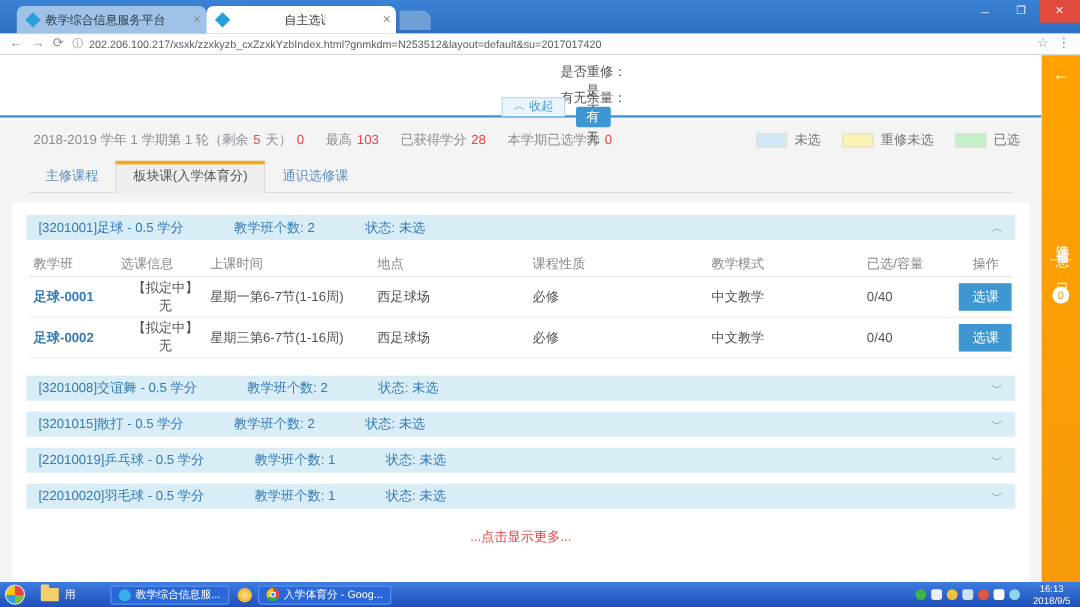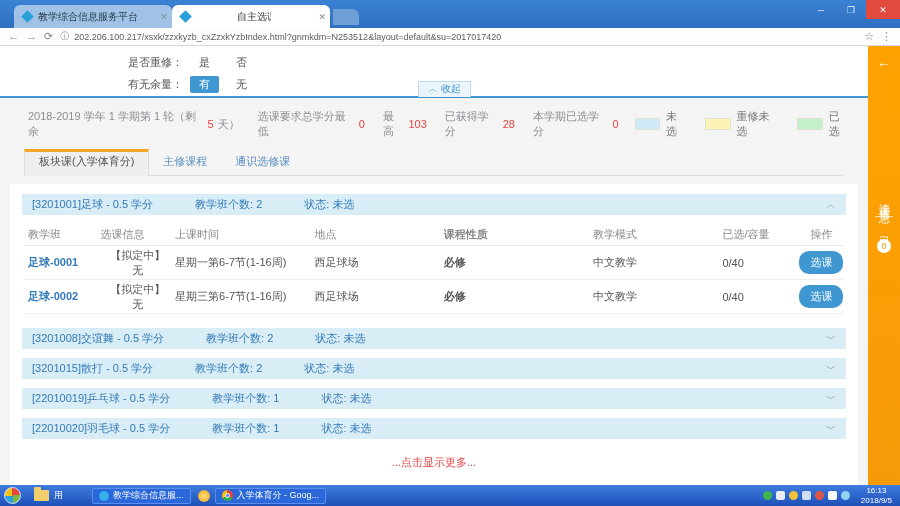--- a/index.html
+++ b/index.html
@@ -23,21 +23,21 @@
   .addrbar { height:18px; background:#fdfdfd; border-bottom:1px solid #d8d8d8; display:flex; align-items:center; gap:7px; padding:0 8px; flex-shrink:0; }
   .navico { color:#8a8f94; font-size:11px; line-height:1; }
   .urlbox { flex:1; display:flex; align-items:center; gap:5px; height:14px; color:#5a5f64; font-size:9px; overflow:hidden; white-space:nowrap; }
   .urlbox .info-ico { color:#8a8f94; font-size:9px; }
 
   
   .viewport { height:439px; display:flex; background:#fff; flex-shrink:0; position:relative; }
   .page { width:868px; display:flex; flex-direction:column; overflow:hidden; }
 
   .filter-panel { background:#fff; height:52px; border-bottom:2px solid #3e97d1; position:relative; padding:6px 0 0 128px; }
-  .f-row { display:flex; align-items:center; height:20px; margin-bottom:2px; color:#555; }
+  .f-row { display:flex; align-items:center; height:20px; margin-bottom:2px; color:#555;flex-direction:column; }
   .f-label { width:62px; color:#555; }
   .f-opt { padding:1px 9px; margin-right:8px; color:#555; border-radius:2px; cursor:pointer; }
   .f-opt.sel { background:#3e97d1; color:#fff; }
   .collapse-btn { position:absolute; left:418px; bottom:-1px; background:#eaf4fb; border:1px solid #bed9ec; border-bottom:none; color:#3e97d1; font-size:10px; padding:0 9px 1px; display:flex; gap:3px; align-items:center; cursor:pointer; }
 
   .content-bg { flex:1; background:#f4f4f4; display:flex; flex-direction:column; }
 
   .info-bar { display:flex; align-items:center; padding:11px 10px 8px 28px; color:#8a8f94; gap:4px; }
   .red { color:#e64545; }
   .info-sp { margin-left:14px; }
@@ -53,25 +53,25 @@
   .sec { height:21px; background:#d9edf7; color:#337ab7; display:flex; align-items:center; padding:0 10px; margin-bottom:9px; cursor:pointer; }
   .sec .s-count { margin-left:42px; }
   .sec .s-status { margin-left:42px; }
   .sec .chev { margin-left:auto; color:#7a8a99; font-size:10px; }
 
   .ctable { margin:2px 2px 14px; }
   .trow { display:flex; align-items:center; }
   .thead { height:22px; color:#888; border-bottom:1px solid #e8e8e8; }
   .tbody-row { min-height:34px; border-bottom:1px solid #efefef; color:#555; }
   .c0{width:78px;padding-left:4px;} .c1{width:76px;text-align:center;} .c2{width:142px;} .c3{width:132px;}
-  .c4{width:152px;font-weight:bold;} .c5{width:132px;} .c6{width:78px;} .c7{width:46px;text-align:center;}
+  .c4{width:152px;} .c5{width:132px;} .c6{width:78px;} .c7{width:46px;text-align:center;}
   .thead .c1{text-align:left;}
   .link { color:#337ab7; cursor:pointer;font-weight:bold; }
   .teach { line-height:1.3; }
-  .sel-btn { background:#3e97d1; color:#fff; border:none; padding:4px 11px; border-radius:10px; font-size:11px; cursor:pointer; }
+  .sel-btn { background:#3e97d1; color:#fff; border:none; padding:4px 11px; border-radius:0; font-size:11px; cursor:pointer; }
 
   .more { text-align:center; color:#e64545; margin:16px 0 4px; cursor:pointer; }
 
   
   .drawer { width:32px; background:linear-gradient(#ffa200,#f79a0a); display:flex; flex-direction:column; align-items:center; color:#fff; flex-shrink:0; }
   .d-arrow { margin-top:8px; font-size:14px; font-weight:bold; cursor:pointer; }
   .vtext { writing-mode:vertical-rl; text-orientation:upright; letter-spacing:3px; font-size:11px; cursor:pointer; }
   .d-info { margin-top:124px; }
   .d-div { width:18px; border-top:1px solid rgba(255,255,255,.7); margin:10px 0; }
   .d-badge { width:14px; height:14px; border-radius:50%; background:#fff; color:#f79a0a; font-size:9px; display:flex; align-items:center; justify-content:center; margin-top:6px; }
@@ -147,41 +147,40 @@
           <span>收起</span>
         </div>
       </div>
 
       <div class="content-bg">
 
         <div class="info-bar">
           <span>2018-2019 学年 1 学期第 1 轮（剩余</span>
           <span class="red">5</span>
           <span>天）</span>
-          <span class="info-sp">选课要求总学分最低</span>
           <span class="red">0</span>
           <span class="info-sp">最高</span>
           <span class="red">103</span>
           <span class="info-sp">已获得学分</span>
           <span class="red">28</span>
           <span class="info-sp">本学期已选学分</span>
           <span class="red">0</span>
           <div class="legend">
             <span class="sw blue"></span>
             <span>未选</span>
             <span class="sw yellow"></span>
             <span>重修未选</span>
             <span class="sw green"></span>
             <span>已选</span>
           </div>
         </div>
 
         <div class="course-tabs">
+          <div class="ctab">主修课程</div>
           <div class="ctab active">板块课(入学体育分)</div>
-          <div class="ctab">主修课程</div>
           <div class="ctab">通识选修课</div>
         </div>
 
         <div class="panel">
 
           <div class="sec">
             <span>[3201001]足球 - 0.5 学分</span>
             <span class="s-count">教学班个数: 2</span>
             <span class="s-status">状态: 未选</span>
             <span class="chev">︿</span>

